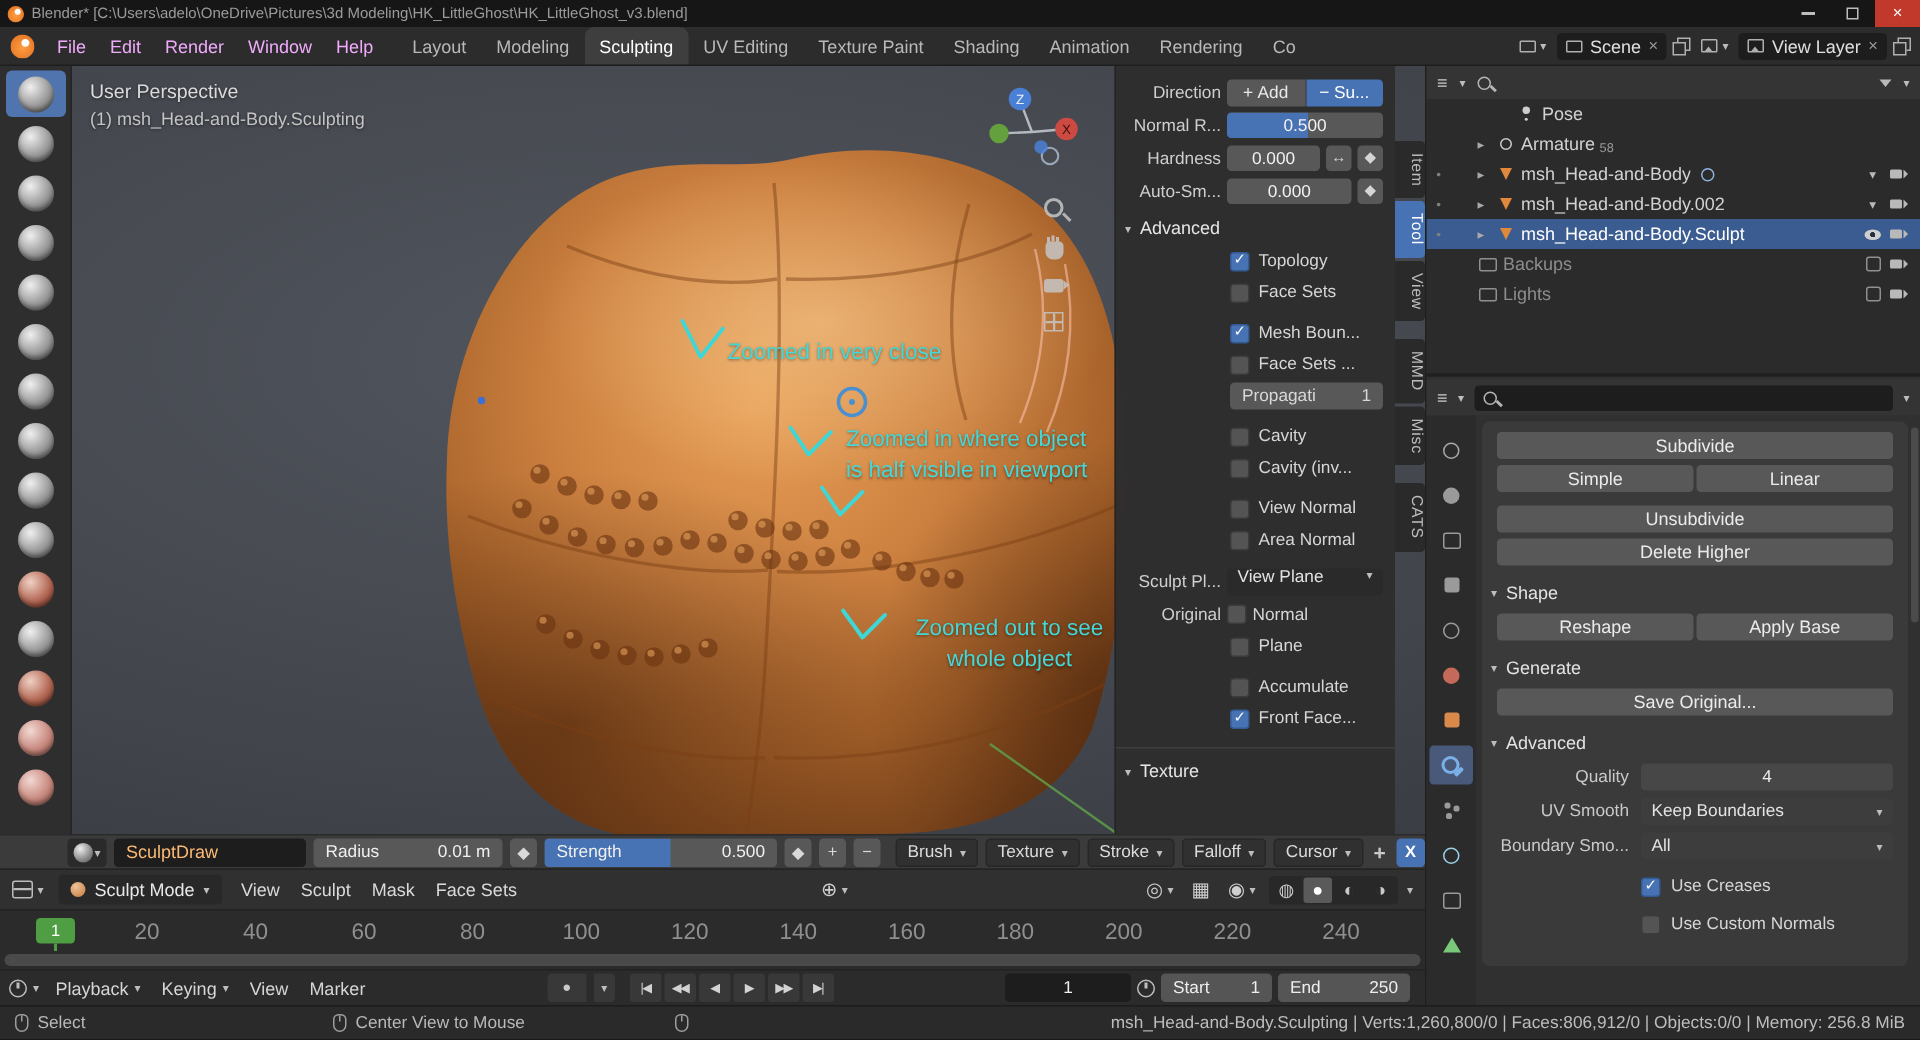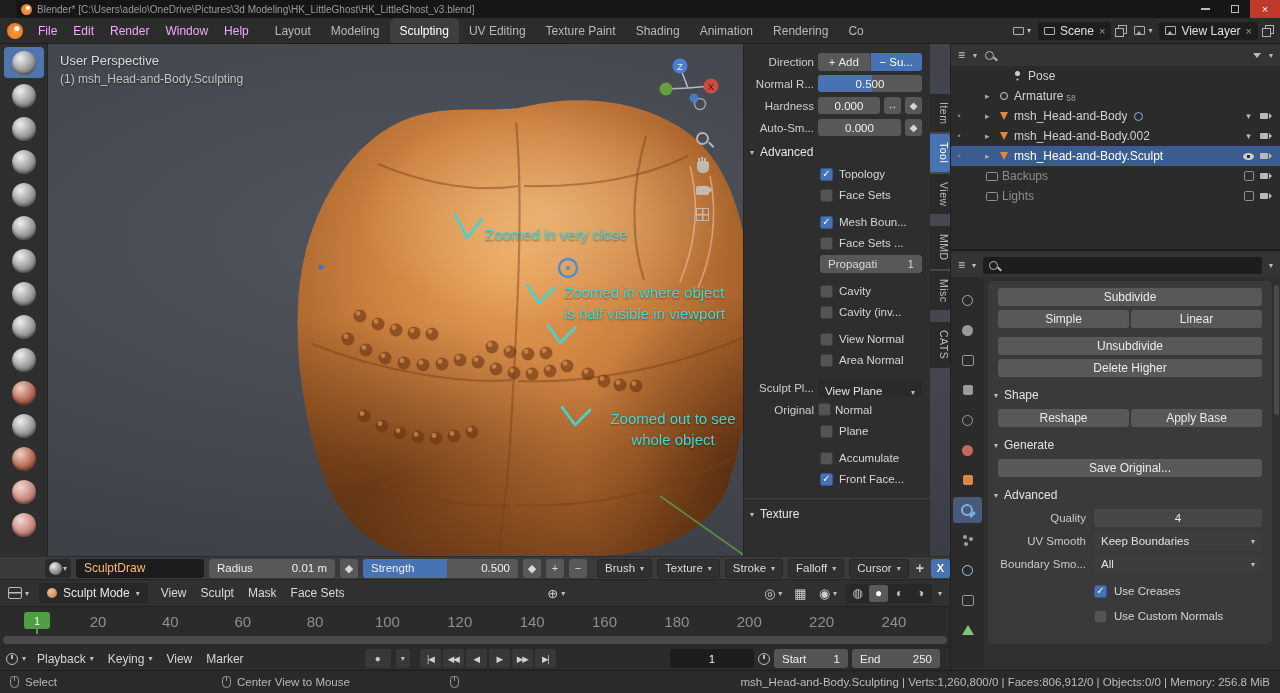--- a/index.html
+++ b/index.html
@@ -2,21 +2,21 @@
 <html><head>
 <meta charset="utf-8">
 <style>
   * { margin:0; padding:0; box-sizing:border-box; }
   html,body { background:#111; }
   .app { position:relative; width:1280px; height:693px; background:#1f1f1f; overflow:hidden;
          font-family:"Liberation Sans","DejaVu Sans",sans-serif; font-size:12px; color:#d8d8d8; }
   button { cursor:default; }
 
   
-  .titlebar { position:absolute; top:0; left:16px; right:0; height:18px; background:#161616;
+  .titlebar { position:absolute; top:0; left:0; right:0; height:18px; background:#161616;
               display:flex; align-items:center; padding-left:5px; gap:5px; }
   .tb-logo { width:11px; height:11px; border-radius:50%; flex:none;
              background:radial-gradient(circle at 62% 35%, #fff 0 1.6px, rgba(255,255,255,0) 2.4px),
                         radial-gradient(circle at 50% 55%, #ff9d42, #e06d1f); }
   .tb-title { font-size:10px; color:#9b9b9b; white-space:nowrap; }
   .wctrl { margin-left:auto; display:flex; height:100%; }
   .wbtn { width:30px; height:100%; display:flex; align-items:center; justify-content:center; color:#bdbdbd; font-size:11px; }
   .wbtn.close { background:#c0392b; color:#fff; }
   .wmin { width:9px; height:2px; background:#bdbdbd; }
   .wmax { width:8px; height:8px; border:1px solid #bdbdbd; }
@@ -101,21 +101,21 @@
              color:#d5d5d5; font-size:10px; display:flex; align-items:center; justify-content:center; font-family:inherit; }
   .tp-sect { display:flex; align-items:center; gap:6px; height:20px; margin:5px 0 3px; color:#e6e6e6; }
   .tp-check { margin:0 0 3px 70px; display:flex; align-items:center; gap:6px; height:18px; }
   .tp-chklabel { font-size:11.5px; color:#d6d6d6; white-space:nowrap; }
   .chk { width:13px; height:13px; background:#545454; border:1px solid #3c3c3c; border-radius:2.5px;
          display:inline-flex; align-items:center; justify-content:center; flex:none; }
   .chk[data-checked="true"] { background:#4772b3; border-color:#345a94; }
   .chk[data-checked="true"]::after { content:"✓"; font-size:10px; color:#fff; line-height:1; }
   .tp-numfield { margin:0 0 3px 70px; height:18px; background:#585858; border-radius:3px;
                  display:flex; align-items:center; justify-content:space-between; padding:0 8px; font-size:11.5px; }
-  .tp-dd { flex:1; height:18px; background:#2a2a2a; border-radius:3px; display:flex; align-items:flex-end;
+  .tp-dd { flex:1; height:18px; background:#2a2a2a; border-radius:3px; display:flex; align-items:flex-start;
            padding:0 7px; gap:16px; color:#e3e3e3; font-size:11.5px; }
   .tp-dd .caret { margin-left:auto; }
   .grp { margin-top:9px; }
   .tp-sep { border-top:1px solid #3f3f3f; margin:10px -8px 5px -6px; }
 
   
   .vtabs { position:absolute; top:50px; left:882px; width:20px; display:flex; flex-direction:column; gap:2px; }
   .vtab { writing-mode:vertical-rl; padding:8px 0; width:20px; text-align:center; background:#2a2a2a;
           color:#bdbdbd; font-size:10.5px; border-radius:0 3px 3px 0; letter-spacing:.5px; }
   .vtab[data-active="true"] { background:#4772b3; color:#fff; }

